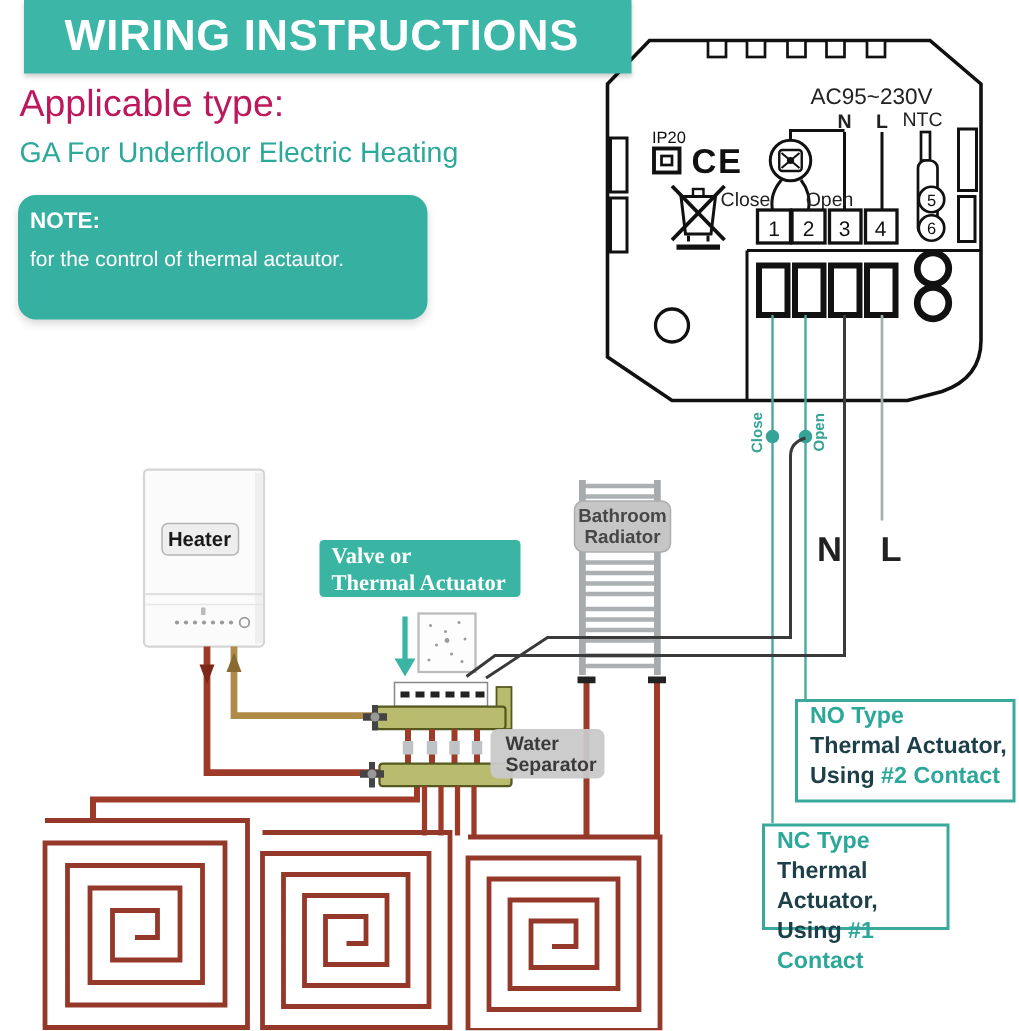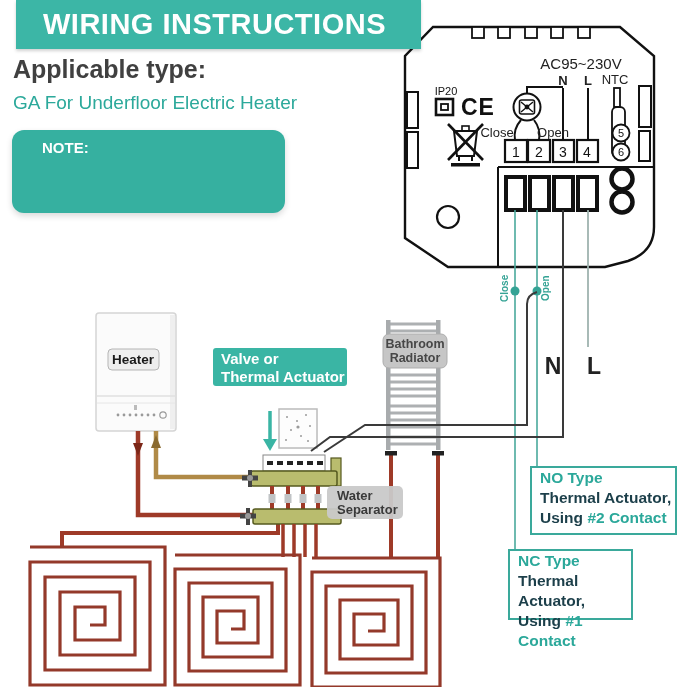--- a/index.html
+++ b/index.html
@@ -4,30 +4,30 @@
 <style>
   html,body{margin:0;padding:0;background:#fff;}
   #page{position:relative;width:679px;height:687px;background:#fff;overflow:hidden;
         font-family:"Liberation Sans",sans-serif;}
   .abs{position:absolute;}
   
   .banner{left:0;top:0;width:405px;height:49px;background:#3cb6a6;
           box-shadow:0 2px 3px rgba(0,0,0,.18);display:flex;align-items:center;margin-left:16px;}
   .banner span{color:#fff;font-weight:bold;font-size:29px;letter-spacing:.5px;padding-left:27px;white-space:nowrap;}
   
-  .heading{left:13px;top:55px;color:#404040;font-weight:bold;font-size:25px;}
+  .heading{left:13px;top:55px;color:#be185d;font-weight:normal;font-size:25px;}
   .subheading{left:13px;top:92px;color:#2ca99b;font-size:19px;}
   
   .note{left:12px;top:130px;width:273px;height:83px;background:#36b0a0;border-radius:12px;
-        box-shadow:0 3px 6px rgba(0,0,0,.15);color:#fff;padding:9px 0 0 30px;box-sizing:border-box;}
+        box-shadow:0 3px 6px rgba(0,0,0,.15);color:#fff;padding:9px 0 0 8px;box-sizing:border-box;}
   .note .t{font-weight:bold;font-size:15px;margin-bottom:6px;}
   .note .l{font-size:14px;line-height:21px;}
   
-  .valve-box{left:213px;top:348px;width:134px;height:38px;background:#3ab5a4;border-radius:3px;
-             color:#fff;font-weight:bold;font-size:15px;line-height:18px;padding:2px 0 0 8px;box-sizing:border-box;}
+  .valve-box{left:213px;top:360px;width:134px;height:38px;background:#3ab5a4;border-radius:3px;
+             color:#fff;font-weight:bold;font-size:15px;line-height:18px;padding:2px 0 0 8px;box-sizing:border-box;font-family:Liberation Serif, serif;}
   
   .callout{background:#fff;border:2.5px solid #3aa99b;box-sizing:border-box;
            font-size:15.5px;font-weight:bold;line-height:20px;padding:0 0 0 8px;}
   .callout .teal{color:#2ba89a;}
   .callout .dark{color:#1c3f4a;}
   .no-box{left:530px;top:466px;width:147px;height:69px;}
   .nc-box{left:508px;top:549px;width:125px;height:71px;}
   svg text{font-family:"Liberation Sans",sans-serif;}
 </style>
 </head>
@@ -283,24 +283,25 @@
 
     <text x="553" y="374" text-anchor="middle" font-size="23" font-weight="bold" fill="#222">N</text>
     <text x="594" y="374" text-anchor="middle" font-size="23" font-weight="bold" fill="#222">L</text>
   </svg>
 
   <div class="abs banner">
     <span>WIRING INSTRUCTIONS</span>
   </div>
 
   <div class="abs heading">Applicable type:</div>
-  <div class="abs subheading">GA For Underfloor Electric Heater</div>
+  <div class="abs subheading">GA For Underfloor Electric Heating</div>
 
   <div class="abs note">
     <div class="t">NOTE:</div>
+    <div class="l">for the control of thermal actautor.</div>
   </div>
 
   <div class="abs valve-box">
     <div>Valve or</div>
     <div>Thermal Actuator</div>
   </div>
 
   <div class="abs callout no-box">
     <div class="teal">NO Type</div>
     <div class="dark">Thermal Actuator,</div>

